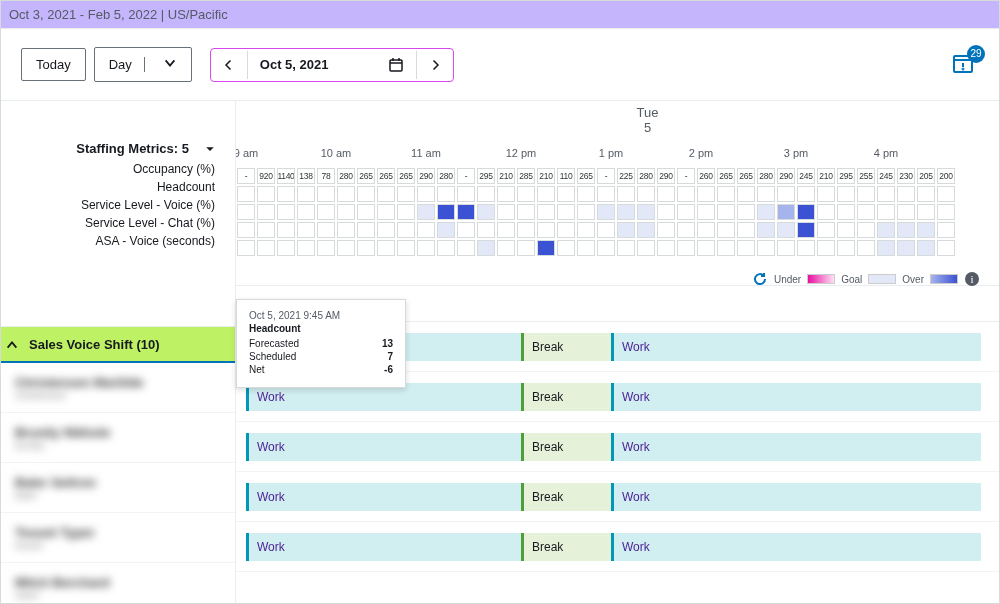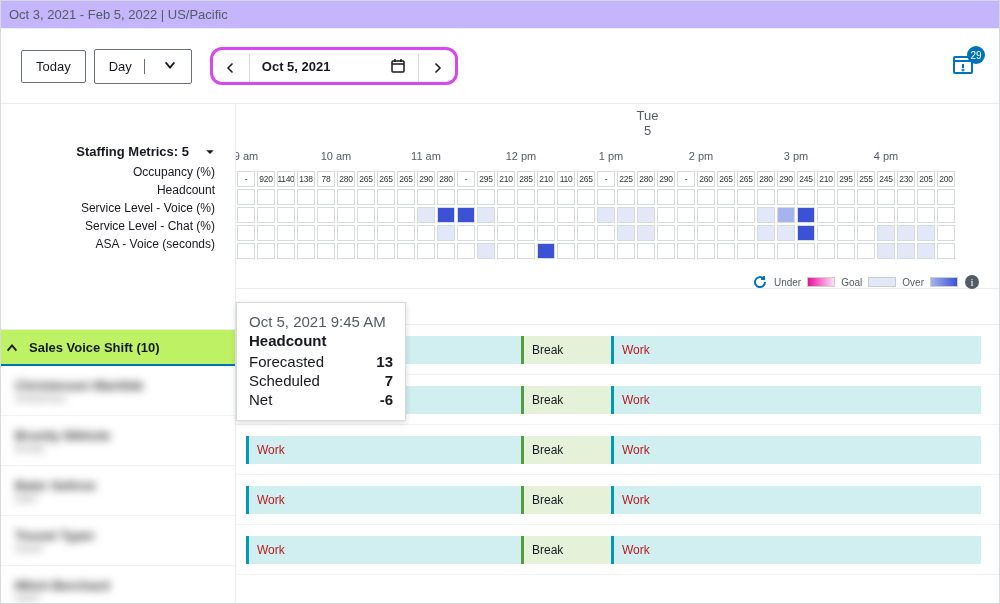--- a/index.html
+++ b/index.html
@@ -4,21 +4,21 @@
 <style>
 * { box-sizing: border-box; margin: 0; padding: 0; }
 body { font-family: "Amazon Ember", -apple-system, Arial, sans-serif; font-size: 12px; color: #16191f; background: #fff; width: 1000px; height: 604px; overflow: hidden; border: 1px solid #d5dbdb; }
 .header-bar { background: #c4b5fd; padding: 6px 8px; font-size: 13px; color: #545b64; border-bottom: 1px solid #eaeded; }
 .toolbar { display: flex; align-items: center; padding: 18px 20px; gap: 8px; }
 .btn { border: 1px solid #687078; background: #fff; padding: 8px 14px; font-size: 13px; border-radius: 2px; cursor: pointer; display: inline-flex; align-items: center; gap: 8px; color: #16191f; }
 .btn svg { width: 14px; height: 14px; }
 .view-select { display: flex; }
 .view-select .vl { border-right: 1px solid #687078; padding-right: 12px; }
 .view-select .vc { padding-left: 10px; }
-.date-nav { display: flex; align-items: flex-end; border: 3px solid #d946ef; border-radius: 12px; margin-left: 10px; }
+.date-nav { display: flex; align-items: center; border: 1px solid #d946ef; border-radius: 4px; margin-left: 10px; }
 .date-nav .nav-btn { padding: 8px 12px; border-right: 1px solid #d5dbdb; cursor: pointer; display: flex; align-items: center; }
 .date-nav .nav-btn:last-child { border-right: none; border-left: 1px solid #d5dbdb; }
 .date-nav .date-disp { padding: 8px 12px; display: flex; align-items: center; gap: 60px; font-size: 13px; font-weight: bold; }
 .alert-badge { margin-left: auto; position: relative; width: 28px; height: 28px; }
 .alert-badge .cal-icon { width: 24px; height: 24px; stroke: #0073bb; stroke-width: 2; fill: none; }
 .alert-badge .cnt { position: absolute; top: -6px; right: -6px; background: #0073bb; color: #fff; border-radius: 50%; width: 18px; height: 18px; display: flex; align-items: center; justify-content: center; font-size: 10px; }
 .main-grid { display: flex; border-top: 1px solid #eaeded; position: relative; }
 .left-panel { width: 235px; flex-shrink: 0; border-right: 1px solid #eaeded; padding-top: 0; }
 .right-panel { flex: 1; overflow: hidden; }
 .day-hdr { height: 46px; text-align: center; padding-top:4px; font-size:13px; color:#545b64; margin-left:60px; }
@@ -31,35 +31,35 @@
 .heat-row { display:flex; height:18px; gap:0; }
 .heat-cell { width:18px; height:16px; margin:1px; border:1px solid #d5dbdb; font-size:8px; display:flex; align-items:center; justify-content:center; color:#333; overflow:hidden; }
 .heat-vals .heat-cell { font-size:8.5px; letter-spacing:-0.3px; }
 .c-white { background:#fff; }
 .c-blue1 { background:#e3e8f9; }
 .c-blue2 { background:#a5b4ec; }
 .c-blue3 { background:#3b52d4; }
 .legend { position:absolute; right:19px; top:104px; display:flex; align-items:center; gap:6px; font-size:10px; color:#545b64; }
 .legend .sw { width:28px; height:10px; border:1px solid #ccc; }
 .legend svg { width:16px; height:16px; }
-.tooltip { position:absolute; left:235px; top:198px; width:170px; background:#fff; border:1px solid #d5dbdb; box-shadow:0 2px 6px rgba(0,0,0,0.15); padding:10px 12px; font-size:15px; z-index:10; }
+.tooltip { position:absolute; left:235px; top:198px; width:170px; background:#fff; border:1px solid #d5dbdb; box-shadow:0 2px 6px rgba(0,0,0,0.15); padding:10px 12px; font-size:10px; z-index:10; }
 .tooltip .tt-time { color:#545b64; margin-bottom:2px; }
 .tooltip .tt-title { font-weight:bold; margin-bottom:4px; }
 .tooltip .tt-row { display:flex; justify-content:space-between; margin-bottom:2px; }
 .tooltip .tt-row b { font-weight:bold; }
 .shift-group { margin-top: 76px; }
 .group-hdr { background:#bef264; padding:10px 4px; font-weight:bold; font-size:13px; display:flex; align-items:center; gap:10px; border-top:1px solid #eaeded; border-bottom:1px solid #eaeded; position:relative;}
 .group-hdr::after{content:"";position:absolute;left:0;bottom:-1px;width:100%;height:2px;background:#0073bb;}
 .agent-row { height:50px; display:flex; align-items:center; padding-left:14px; border-bottom:1px solid #f2f3f3; }
 .agent-name { filter: blur(4px); color:#333; font-size:13px; font-weight:bold;}
 .agent-sub { filter: blur(4px); color:#888; font-size:10px; display:block; font-weight:normal;}
 .sched-area { margin-top: 28px; }
 .sched-row { height:50px; display:flex; align-items:center; position:relative; border-bottom:1px solid #f2f3f3; }
 .bar { position:absolute; height:28px; top:11px; display:flex; align-items:center; padding-left:8px; font-size:12px; border-left:3px solid; }
-.bar-work { background:#d1eef0; border-left-color:#0099b8; color:#b91c1c; }
+.bar-work { background:#d1eef0; border-left-color:#0099b8; color:#4c1d95; }
 .bar-break { background:#e5f2d9; border-left-color:#4f9e3a; color:#16191f; }
 .group-hdr-r { height:37px; border-top:1px solid #eaeded; border-bottom:1px solid #eaeded; }
 </style>
 </head>
 <body>
 
 <div class="header-bar">
   <span>Oct 3, 2021 - Feb 5, 2022 | US/Pacific</span>
 </div>
 

